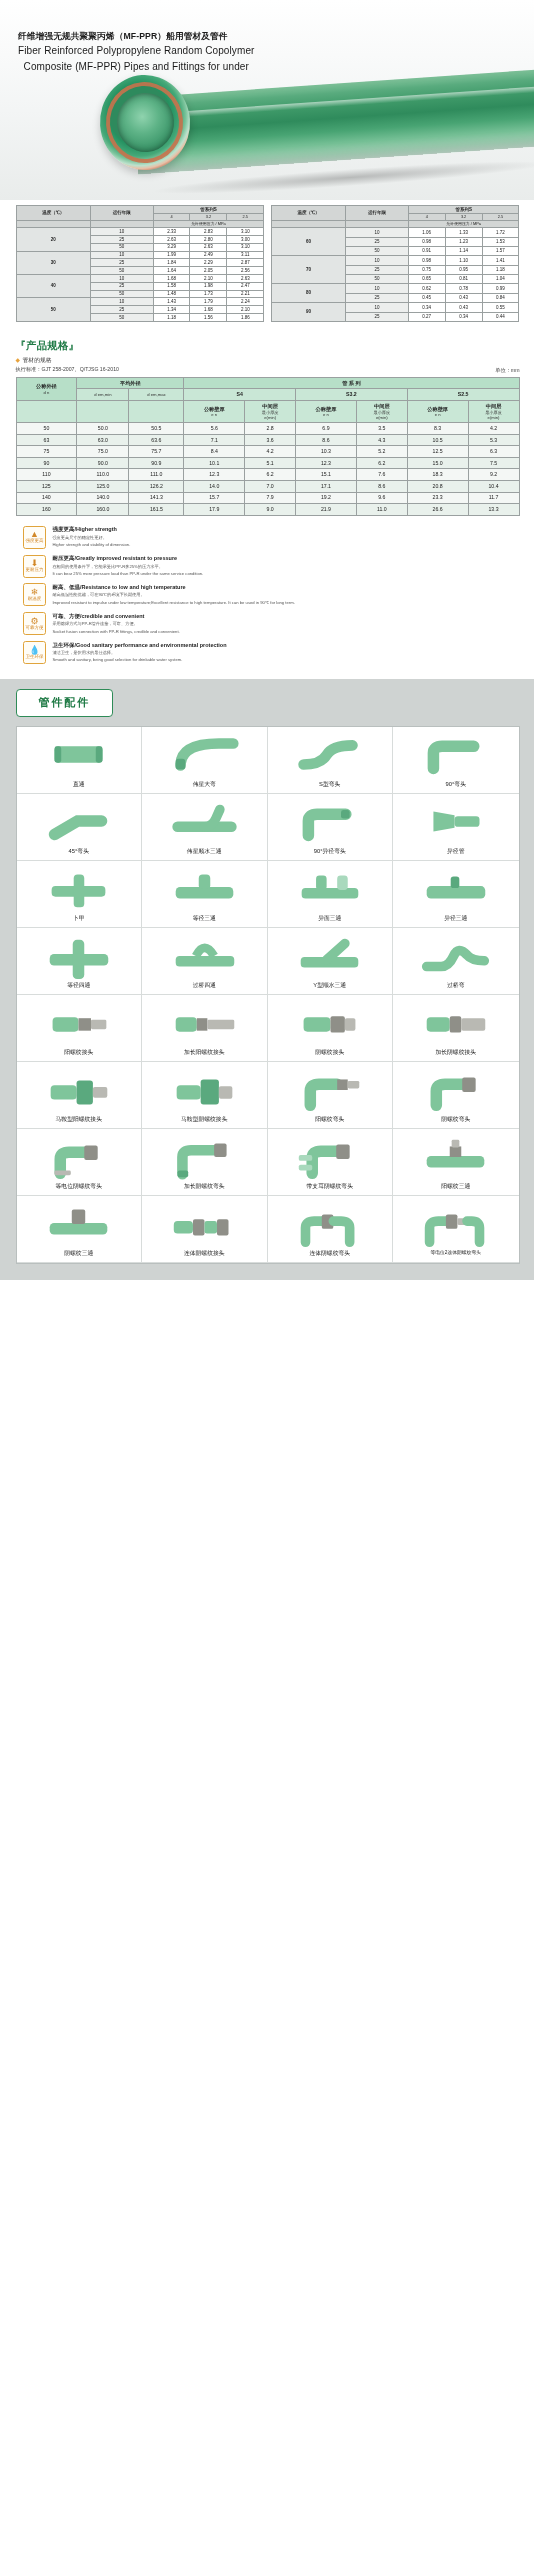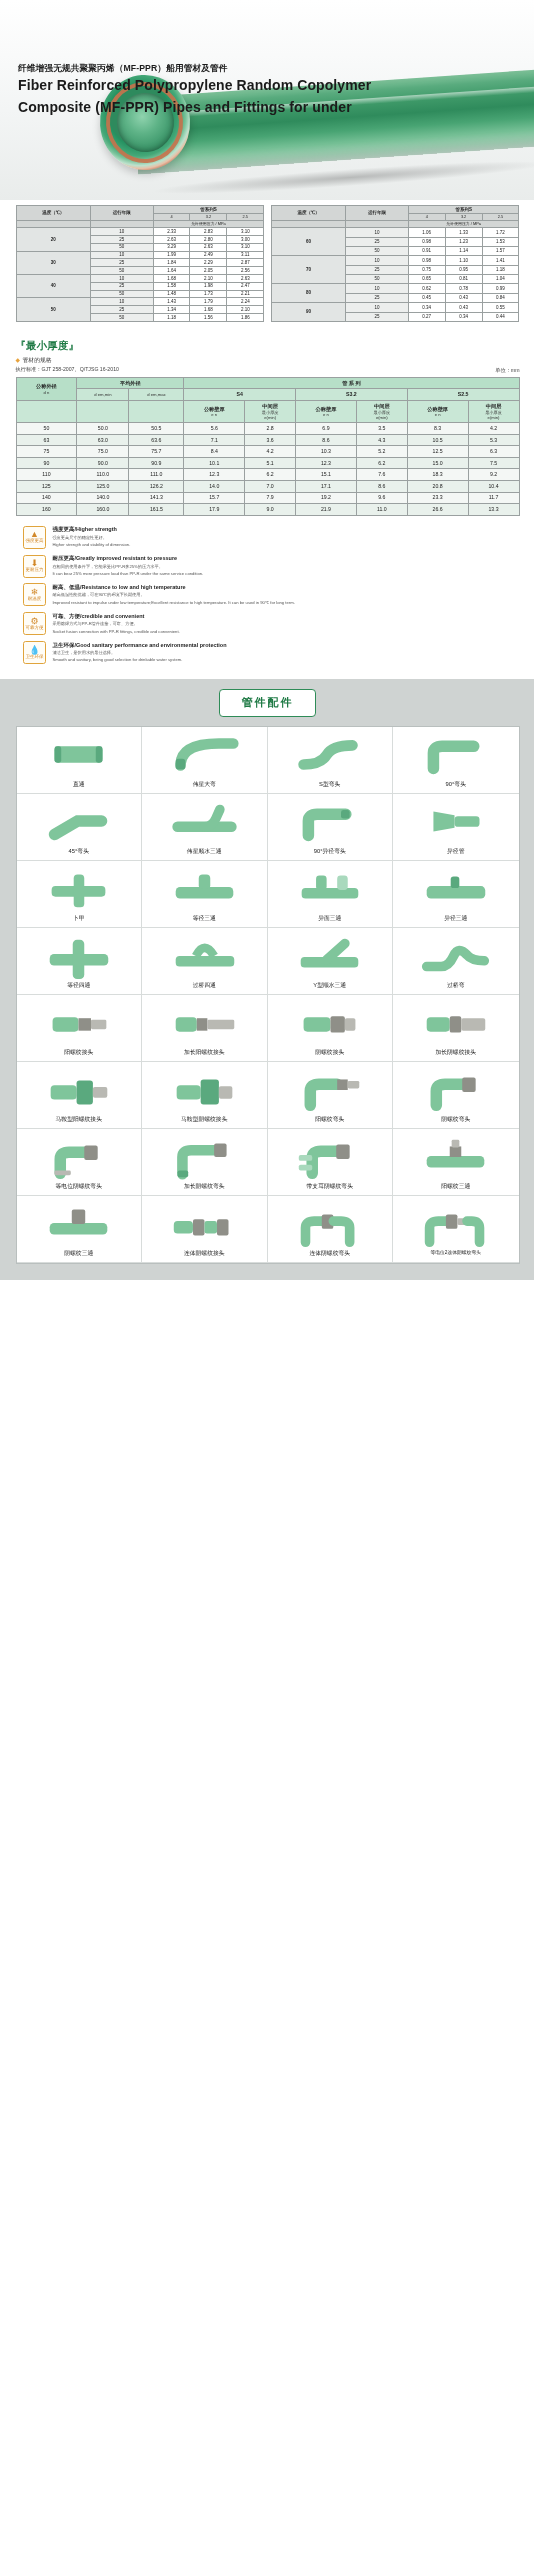--- a/index.html
+++ b/index.html
@@ -18,33 +18,33 @@
     width: 535px;
     height: 200px;
     background: linear-gradient(180deg,#ffffff 0%,#f3f5f5 55%,#e9eceb 100%);
     overflow: hidden;
   }
   .hero-title {
     position: absolute;
     left: 18px; top: 30px;
     z-index: 5;
     line-height: 1.55;
-    margin-top: 32px;
   }
   .hero-title .cn {
     font-size: 8.7px;
     font-weight: bold;
     color: #1b1b1b;
     letter-spacing: 0.1px;
   }
   .hero-title .en {
-    font-size: 14px;
-    font-weight: bold;
+    font-size: 10px;
+    font-weight: normal;
     color: #1b1b1b;
     letter-spacing: 0.1px;
+    text-align: center;
   }
   
   .pipe-wrap {
     position:absolute;
     left: 61px; top: 71px;
     width: 489px; height: 122px;
   }
   .pipe-body {
     position:absolute;
     left: 77px; top: 11.6px;
@@ -172,21 +172,21 @@
   .feat-ico .glyph { font-size: 9px; line-height:1; }
   .feat-txt { padding-top:0.6px; }
   .feat-t { font-size: 5.5px; font-weight:bold; color:#1d1d1d; }
   .feat-d { font-size: 4.2px; color:#555; line-height:1.45; margin-top:1.3px; }
 
   
   .gallery {
     background: #cfd3d2;
     padding: 10.3px 15.5px 15.5px 15.5px;
   }
-  .gallery-title-wrap { display:flex; justify-content:center; margin-bottom: 9px; }
+  .gallery-title-wrap { display:flex; margin-bottom: 9px; }
   .gallery-title {
     background:#ffffff;
     border: 1.3px solid #2e8b57;
     border-radius: 3.9px;
     color:#1f7a45;
     font-size: 11px; font-weight:bold;
     padding: 5.2px 22px;
     letter-spacing: 1.9px;
   }
   .grid {
@@ -423,21 +423,21 @@
               <td>0.27</td>
               <td>0.34</td>
               <td>0.44</td>
             </tr>
           </tbody>
       </table>
     </div>
   </div>
 
   <div class="spec-section">
-    <div class="spec-head">『最小厚度』</div>
+    <div class="spec-head">『产品规格』</div>
     <div class="spec-sub">
       <span class="bullet">◆</span><span>管材的规格</span>
     </div>
     <div class="spec-std">执行标准：GJT 258-2007、Q/TJSG 16-2010</div>
     <div class="unit-right">单位：mm</div>
 
     <table class="spec">
       <thead>
         <tr>
           <th class="g" rowspan="2">

